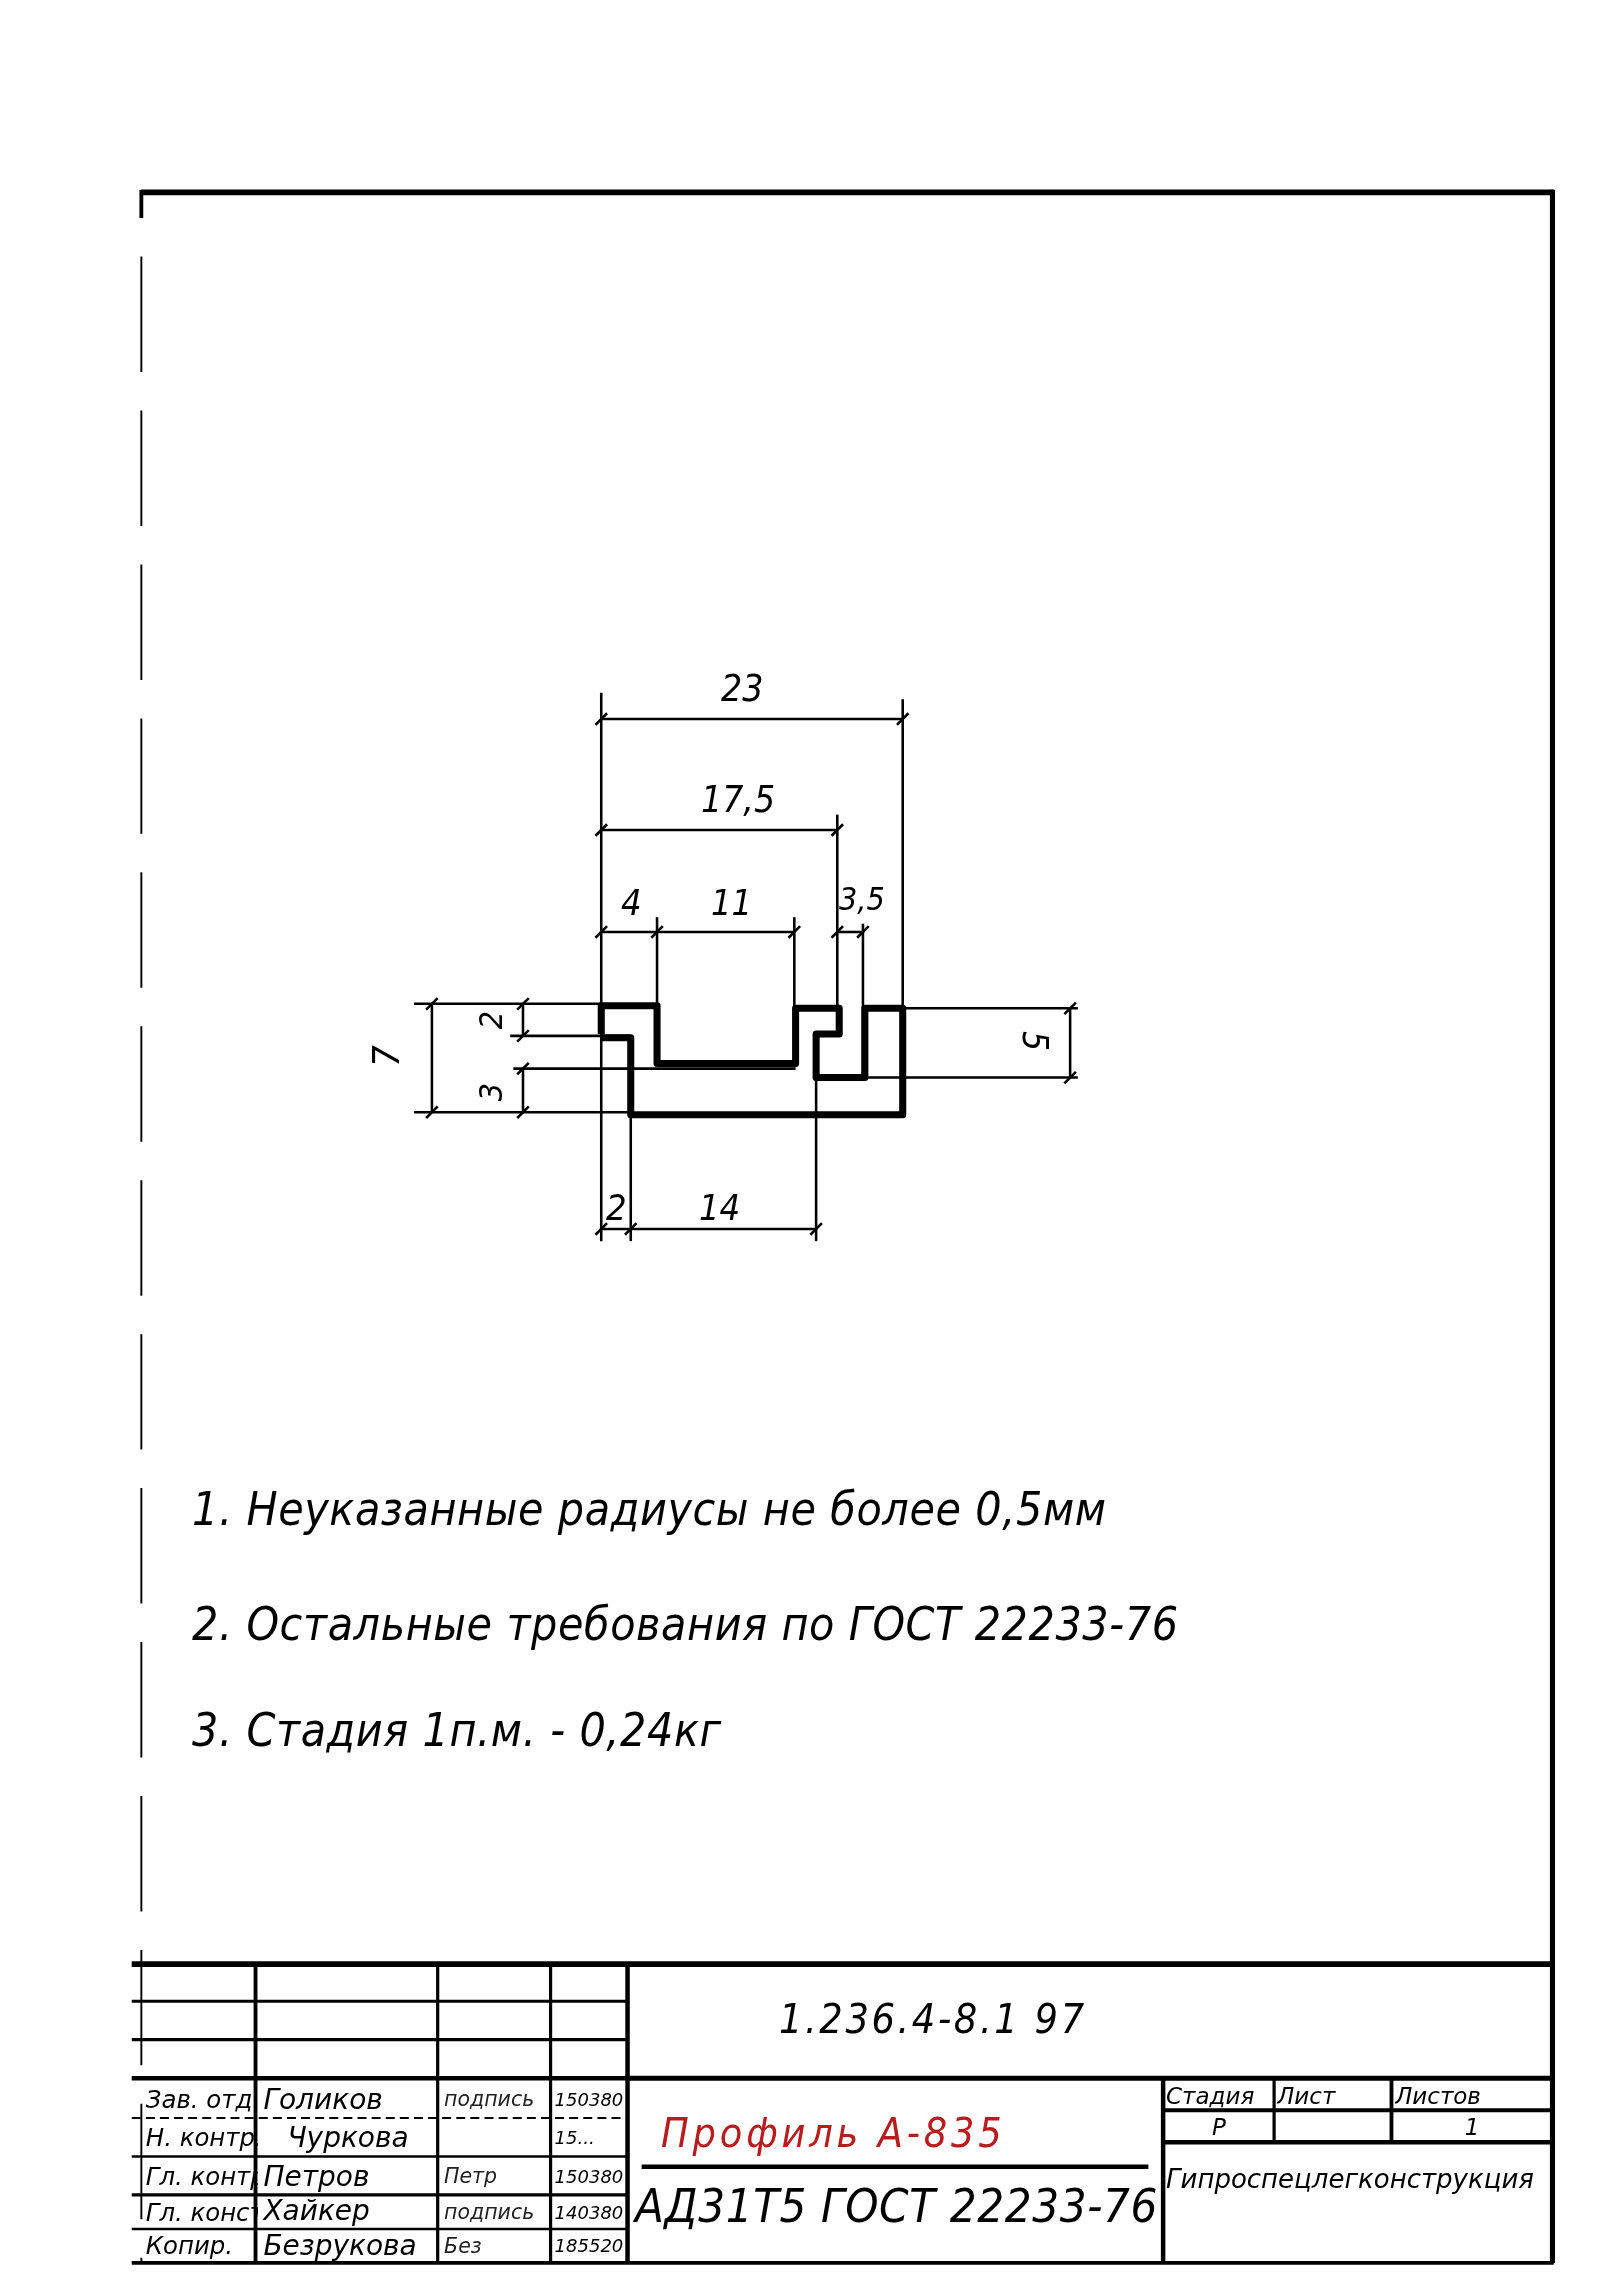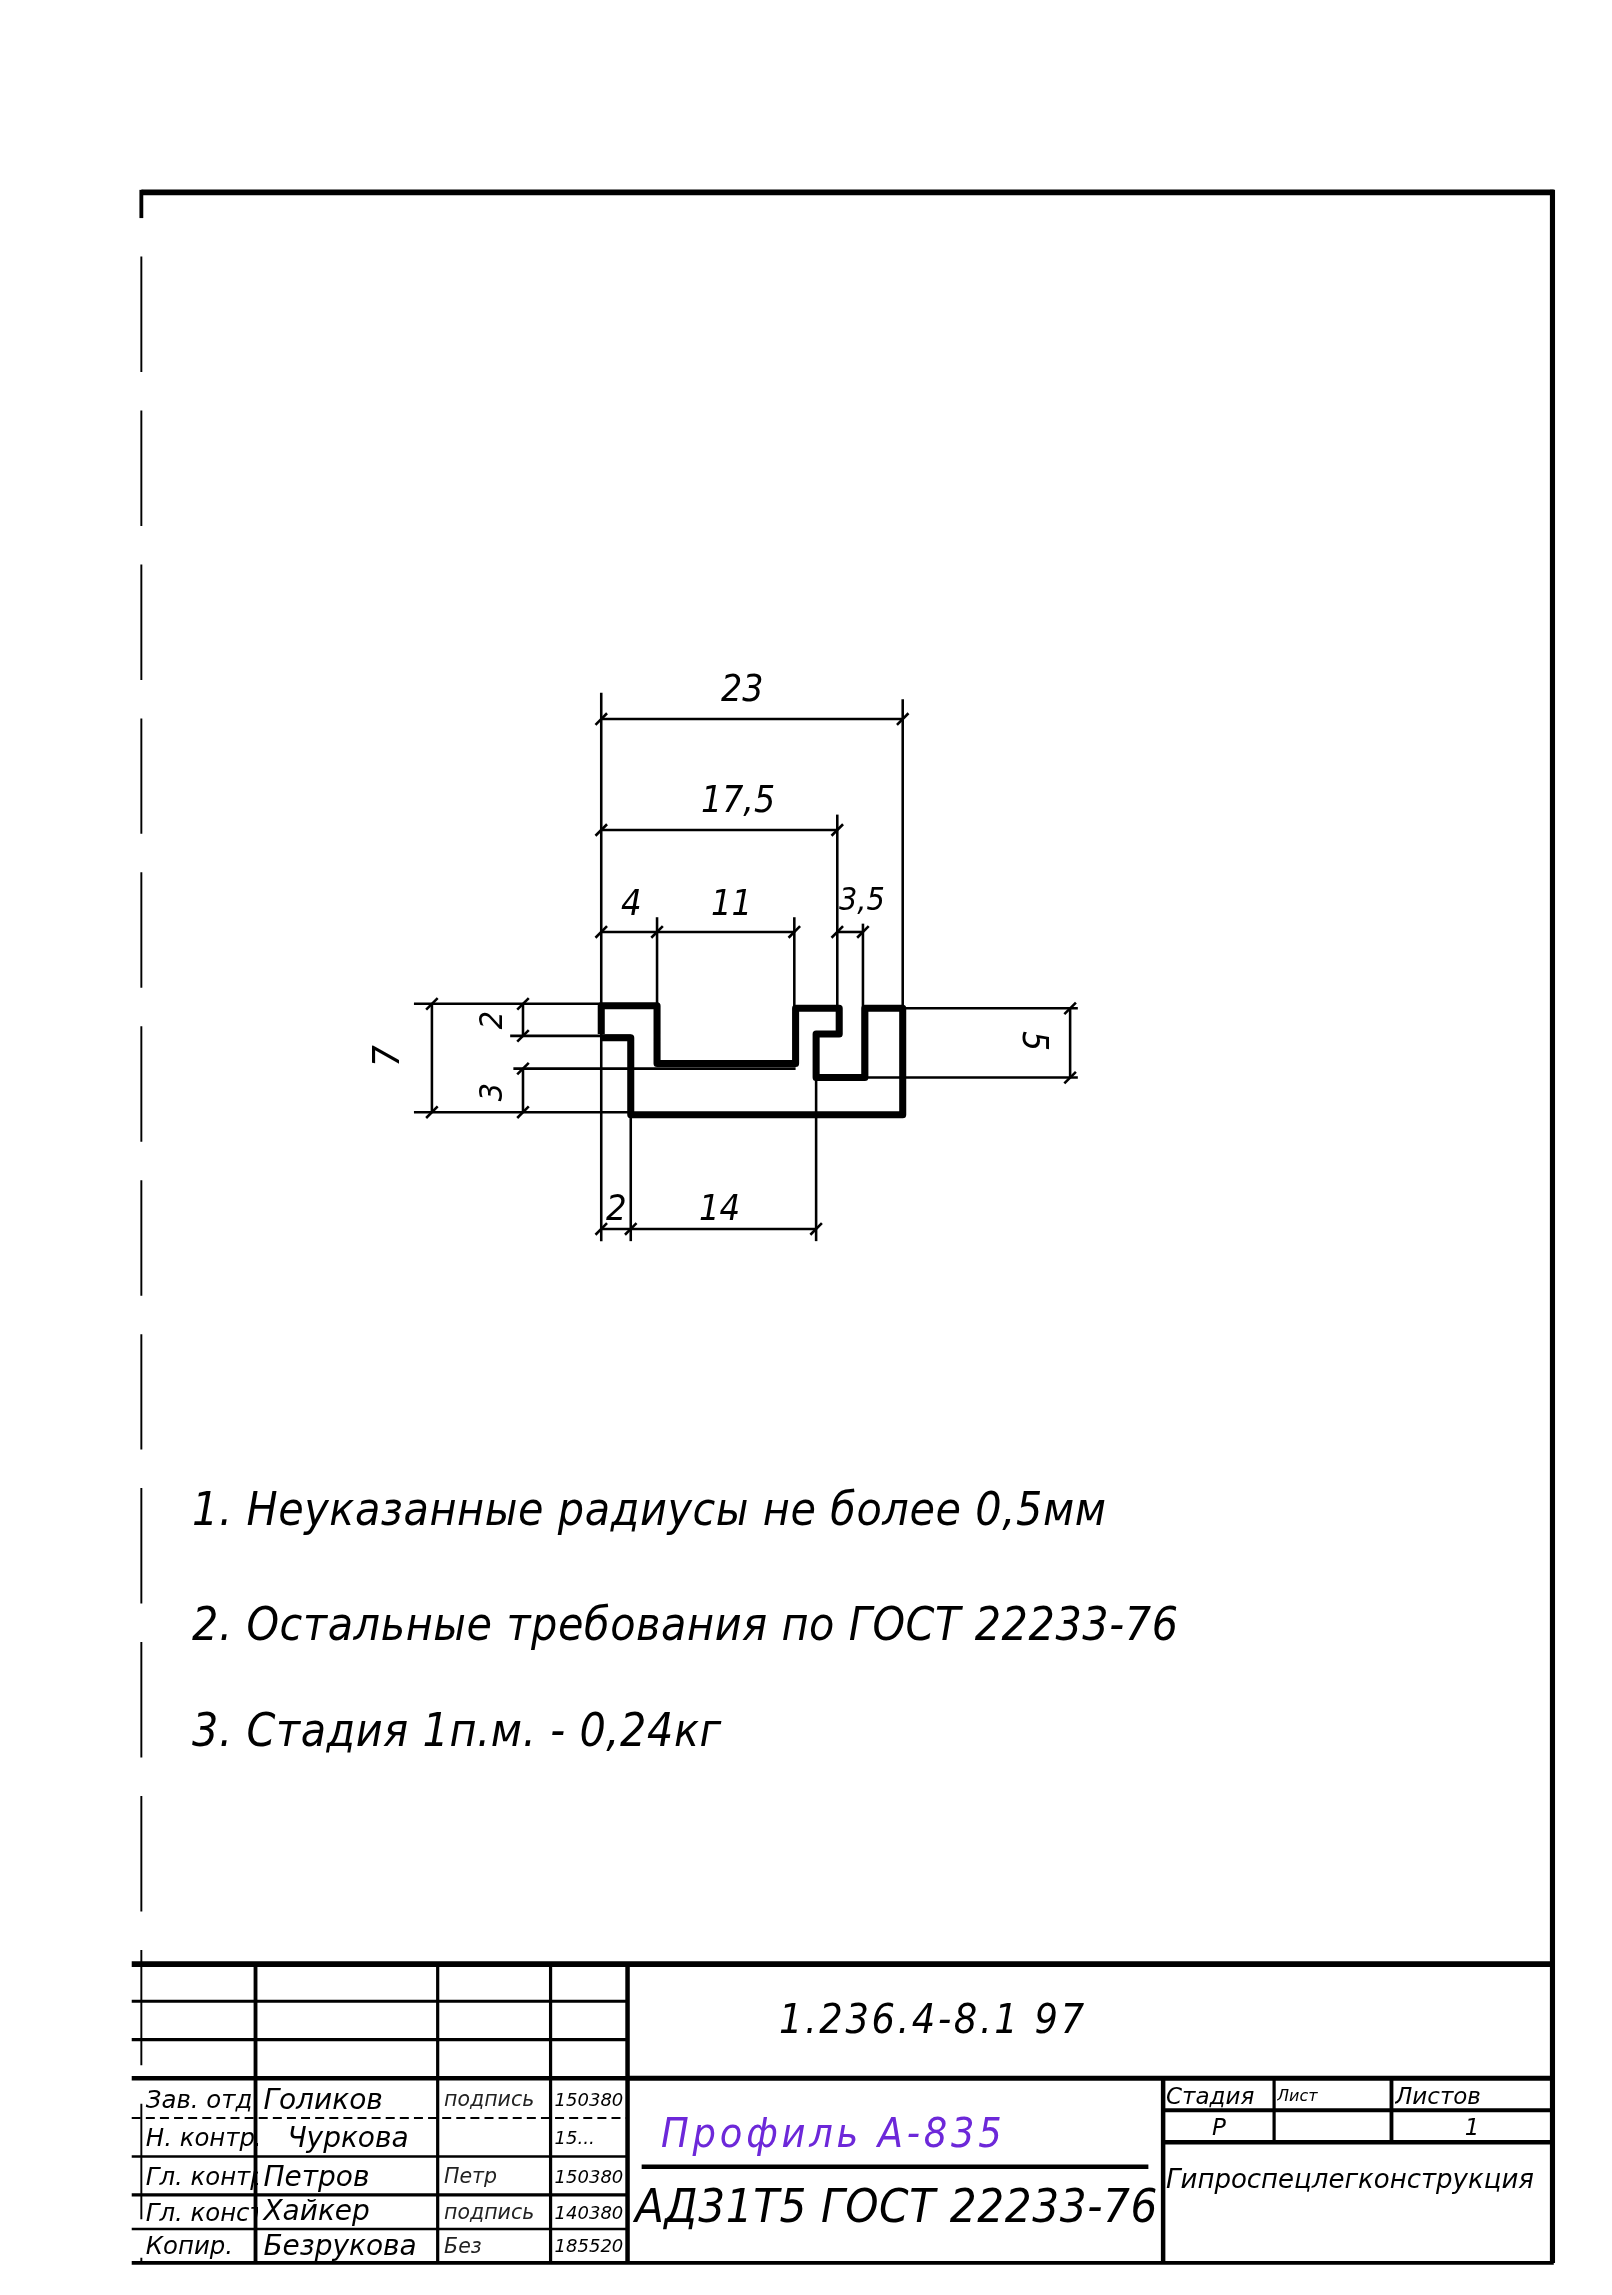--- a/index.html
+++ b/index.html
@@ -160,23 +160,23 @@
   <div class="tb-cell tb-sign" style="left:439px;top:2195px;width:110px;height:34px;">подпись</div>
   <div class="tb-cell tb-date" style="left:552px;top:2195px;width:74px;height:34px;">140380</div>
 
   <div class="tb-cell tb-role" style="left:142px;top:2229px;width:112px;height:33px;">Копир.</div>
   <div class="tb-cell tb-name" style="left:257px;top:2229px;width:180px;height:33px;">Безрукова</div>
   <div class="tb-cell tb-sign" style="left:439px;top:2229px;width:110px;height:33px;">Без</div>
   <div class="tb-cell tb-date" style="left:552px;top:2229px;width:74px;height:33px;">185520</div>
 </div>
 
 <div class="abs hand" style="left:779px;top:1995px;font-size:41px;letter-spacing:2.6px;">1.236.4-8.1  97</div>
-<div class="abs hand" style="left:661px;top:2109px;font-size:41px;letter-spacing:3.8px;color:#6d28d9;">Профиль  А-835</div>
+<div class="abs hand" style="left:661px;top:2109px;font-size:41px;letter-spacing:3.8px;color:#b91c1c;">Профиль  А-835</div>
 <div class="abs hand" style="left:635px;top:2178px;font-size:47px;letter-spacing:0.6px;">АД31Т5  ГОСТ 22233-76</div>
 
 <div class="tb-cell" style="left:1166px;top:2080px;width:106px;height:31px;font-size:23px;">Стадия</div>
-<div class="tb-cell" style="left:1277px;top:2080px;width:109px;height:31px;font-size:16px;">Лист</div>
+<div class="tb-cell" style="left:1277px;top:2080px;width:109px;height:31px;font-size:23px;">Лист</div>
 <div class="tb-cell" style="left:1395px;top:2080px;width:154px;height:31px;font-size:23px;">Листов</div>
 <div class="tb-cell" style="left:1166px;top:2112px;width:106px;height:29.5px;font-size:23px;justify-content:center;">Р</div>
 <div class="tb-cell" style="left:1277px;top:2112px;width:113px;height:29.5px;font-size:23px;justify-content:center;"></div>
 <div class="tb-cell" style="left:1395px;top:2112px;width:154px;height:29.5px;font-size:23px;justify-content:center;">1</div>
 <div class="tb-cell" style="left:1166px;top:2156px;width:384px;height:45px;font-size:26px;">Гипроспецлегконструкция</div>
 
 
 </body></html>

